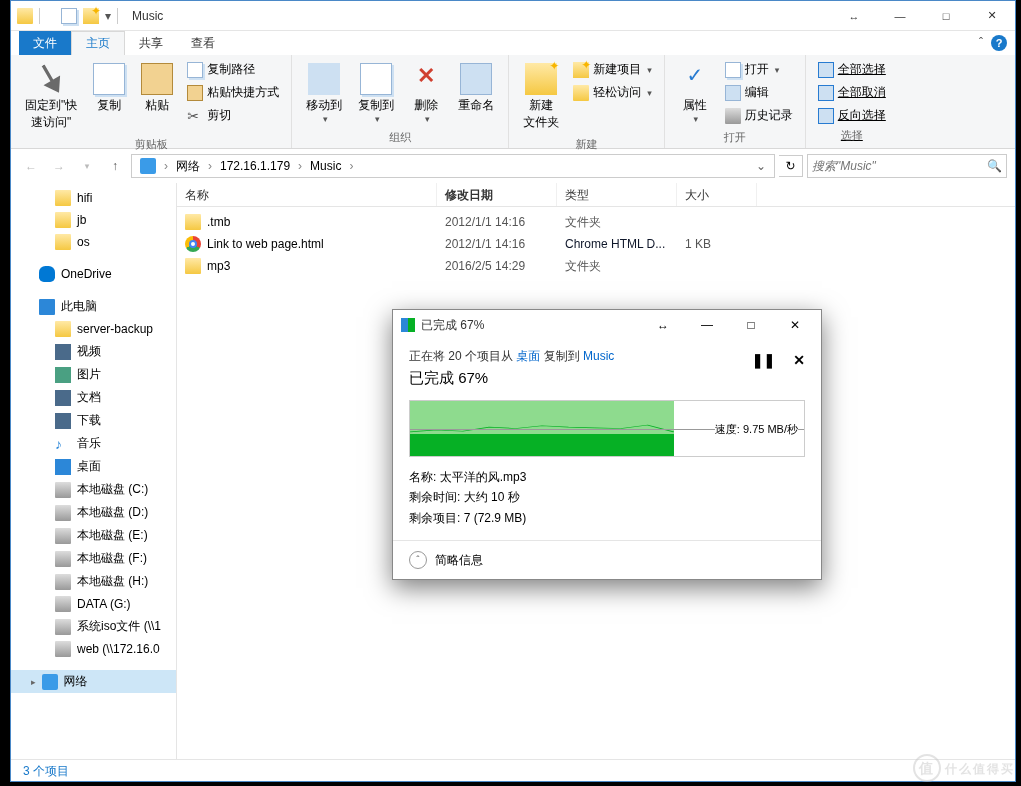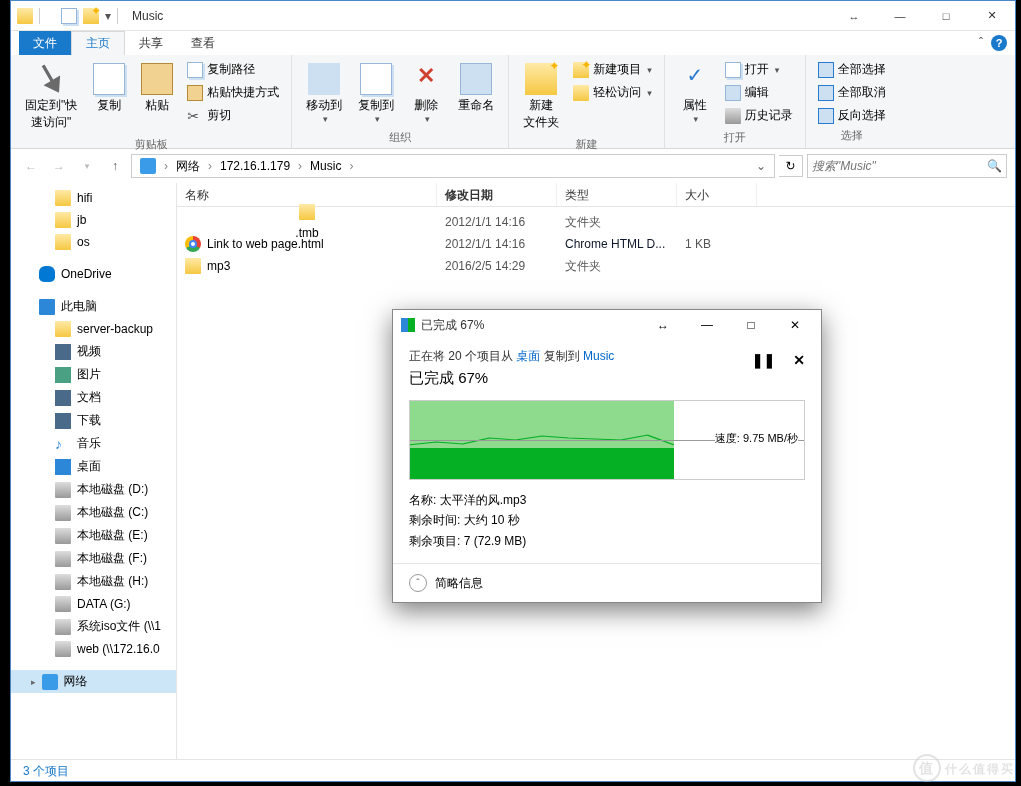--- a/index.html
+++ b/index.html
@@ -54,21 +54,21 @@
 .dlg-title { height: 30px; display: flex; align-items: center; padding: 0 8px; }
 .dlg-title .t { margin-left: 6px; color: #333; }
 .dlg-controls { margin-left: auto; display: flex; gap: 16px; padding-right: 4px;}
 .dlg-win-btn { width: 28px; height: 20px; display: flex; align-items: center; justify-content: center; cursor: pointer; border: 1px solid transparent; }
 .dlg-body { padding: 8px 16px 12px; }
 .dlg-line { color: #333; margin-bottom: 2px; }
 .link { color: #0066cc; }
 .dlg-head { font-size: 15px; margin: 4px 0 8px; }
 .ctrl-row { float: right; display: flex; gap: 18px; margin-top: 4px; }
 .ctrl-btn { font-size: 14px; cursor: pointer; font-weight: bold; }
-.graph { height: 80px; border: 1px solid #ccc; position: relative; margin: 4px 0 10px; background: #fff; overflow: hidden; }
+.graph { height: 57px; border: 1px solid #ccc; position: relative; margin: 4px 0 10px; background: #fff; overflow: hidden; }
 .graph-fill { position: absolute; left: 0; bottom: 0; width: 67%; height: 40%; background: #06b025; }
 .graph-area { position: absolute; left: 0; top: 0; width: 67%; height: 100%; background: #8edb8e; }
 .graph-grid { position: absolute; inset: 0; }
 .graph-grid::before { content:""; position: absolute; left:0; right:0; top:50%; border-top:1px solid #999; }
 .speed-label { position: absolute; right: 6px; top: 38%; background: #fff; font-size: 11px; }
 .dlg-info { margin: 0 0; line-height: 1.7; }
 .collapse-row { border-top: 1px solid #e5e5e5; padding: 10px 16px; display: flex; align-items: center; gap: 8px; cursor: pointer; }
 .circle-chev { width: 18px; height: 18px; border: 1px solid #999; border-radius: 50%; display: flex; align-items: center; justify-content: center; font-size: 10px; color: #666; }
 
 .i-pin { background: #6a6a6a; clip-path: polygon(45% 0,55% 0,55% 55%,80% 55%,50% 100%,20% 55%,45% 55%); transform: rotate(-30deg); }
@@ -231,21 +231,21 @@
             </div>
           <div class="small-btn">
               <span class="ico i-drive"></span>
               <span>历史记录</span>
             </div>
         </div>
       </div>
       <div class="ribbon-group-label">打开</div>
     </div>
 
-    <div class="ribbon-group" style="border-right:none;">
+    <div class="ribbon-group" style="border-right:none;text-decoration:underline;">
       <div class="ribbon-group-content">
         <div class="vstack">
           <div class="small-btn">
               <span class="ico i-select"></span>
               <span>全部选择</span>
             </div>
           <div class="small-btn">
               <span class="ico i-select"></span>
               <span>全部取消</span>
             </div>
@@ -334,25 +334,25 @@
           <div class="nav-item l2">
             <span class="ico i-music"></span>
             <span>音乐</span>
           </div>
           <div class="nav-item l2">
             <span class="ico i-desk"></span>
             <span>桌面</span>
           </div>
           <div class="nav-item l2">
             <span class="ico i-drive"></span>
+            <span>本地磁盘 (C:)</span>
+          </div>
+          <div class="nav-item l2">
+            <span class="ico i-drive"></span>
             <span>本地磁盘 (D:)</span>
-          </div>
-          <div class="nav-item l2">
-            <span class="ico i-drive"></span>
-            <span>本地磁盘 (C:)</span>
           </div>
           <div class="nav-item l2">
             <span class="ico i-drive"></span>
             <span>本地磁盘 (E:)</span>
           </div>
           <div class="nav-item l2">
             <span class="ico i-drive"></span>
             <span>本地磁盘 (F:)</span>
           </div>
           <div class="nav-item l2">
@@ -382,21 +382,21 @@
 
     <div class="file-pane">
       <div class="col-headers">
         <div class="col-h" style="width:260px;">名称</div>
         <div class="col-h" style="width:120px;font-weight:bold;">修改日期</div>
         <div class="col-h" style="width:120px;">类型</div>
         <div class="col-h" style="width:80px;">大小</div>
       </div>
       <div class="file-list" id="file-list">
           <div class="file-row">
-            <div class="file-cell" style="width:260px;flex-direction:column;">
+            <div class="file-cell" style="width:260px;">
               <span class="ico i-folder-sm" style="width:16px;height:16px;display:inline-block;"></span>
               <span>.tmb</span>
             </div>
   <div class="file-cell" style="width:120px;color:#555;">2012/1/1 14:16</div>
   <div class="file-cell" style="width:120px;color:#555;">文件夹</div>
   <div class="file-cell" style="width:80px;color:#555;text-align:right;"></div>
           </div>
           <div class="file-row">
             <div class="file-cell" style="width:260px;">
               <span class="ico i-chrome" style="width:16px;height:16px;display:inline-block;"></span>

